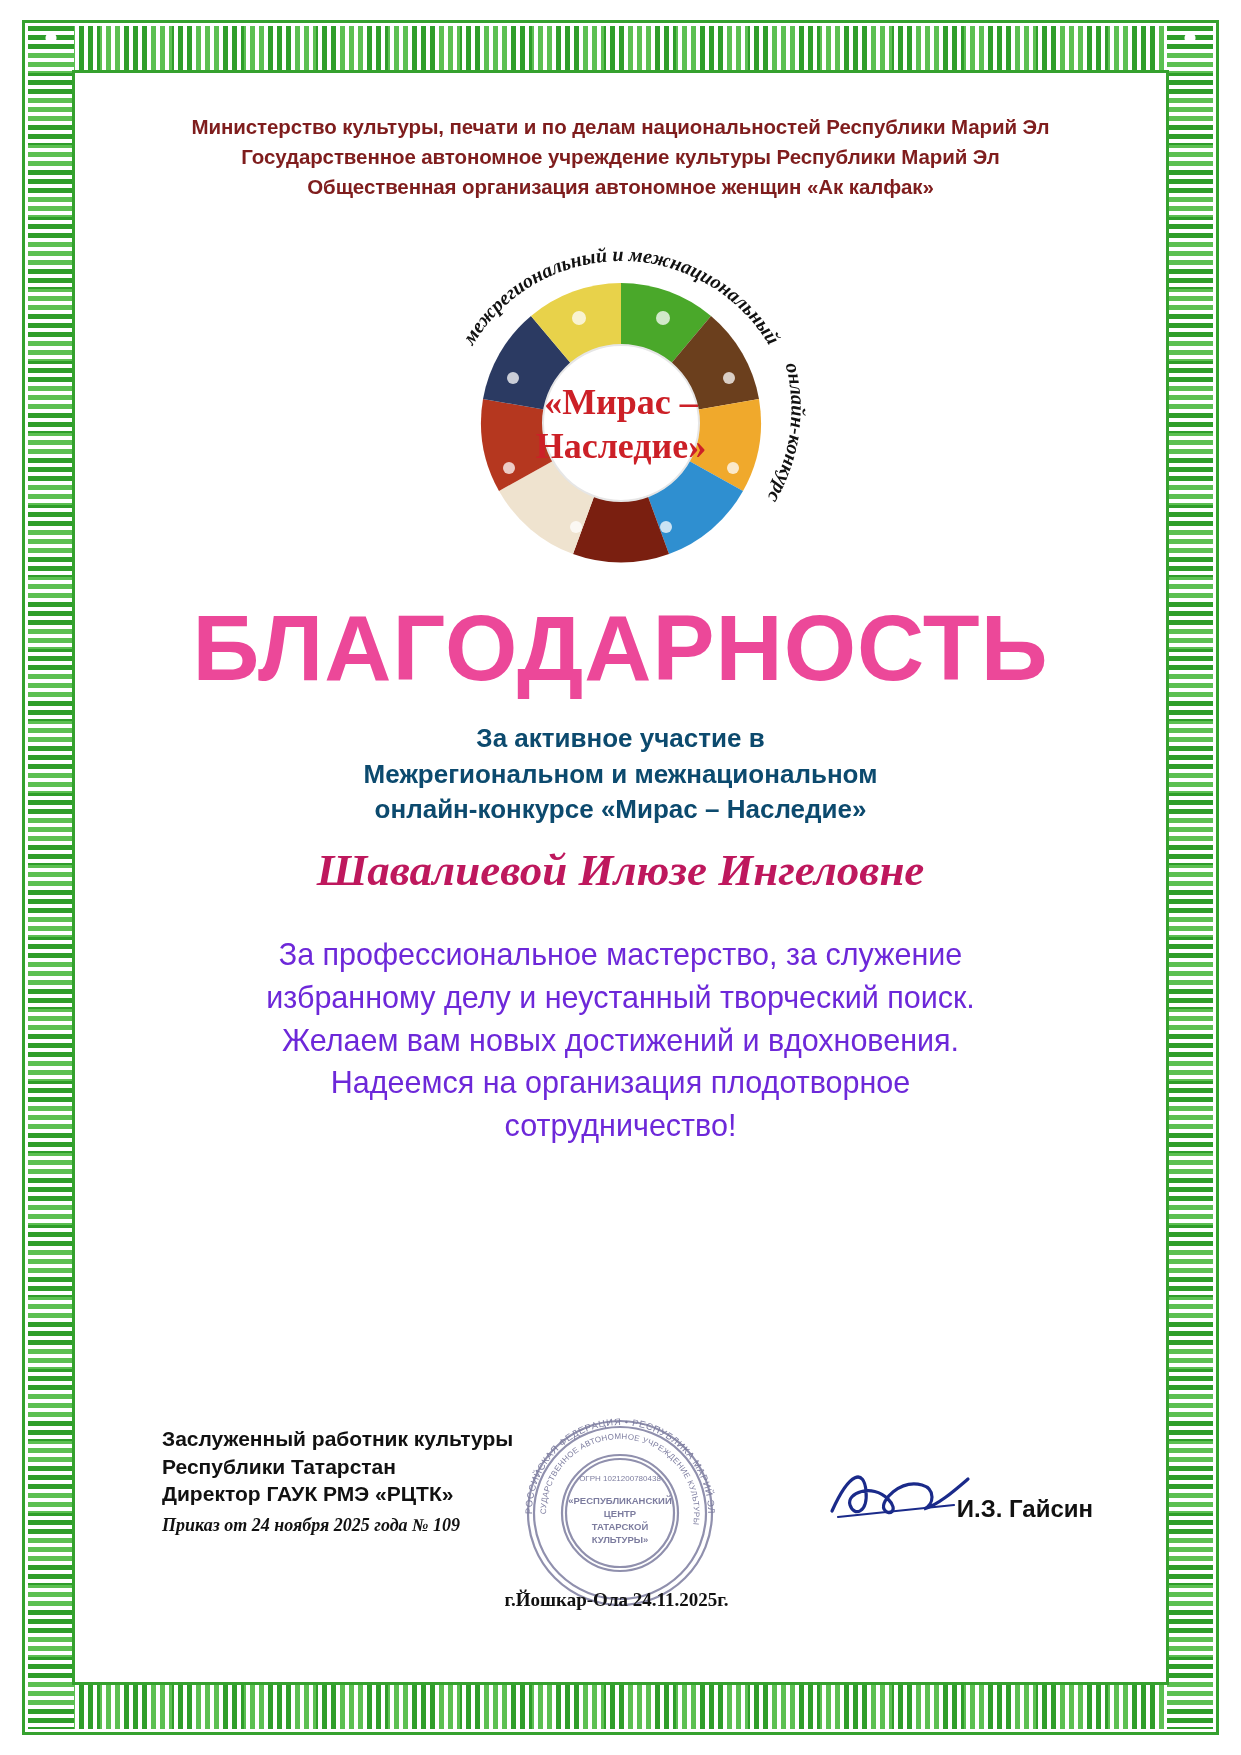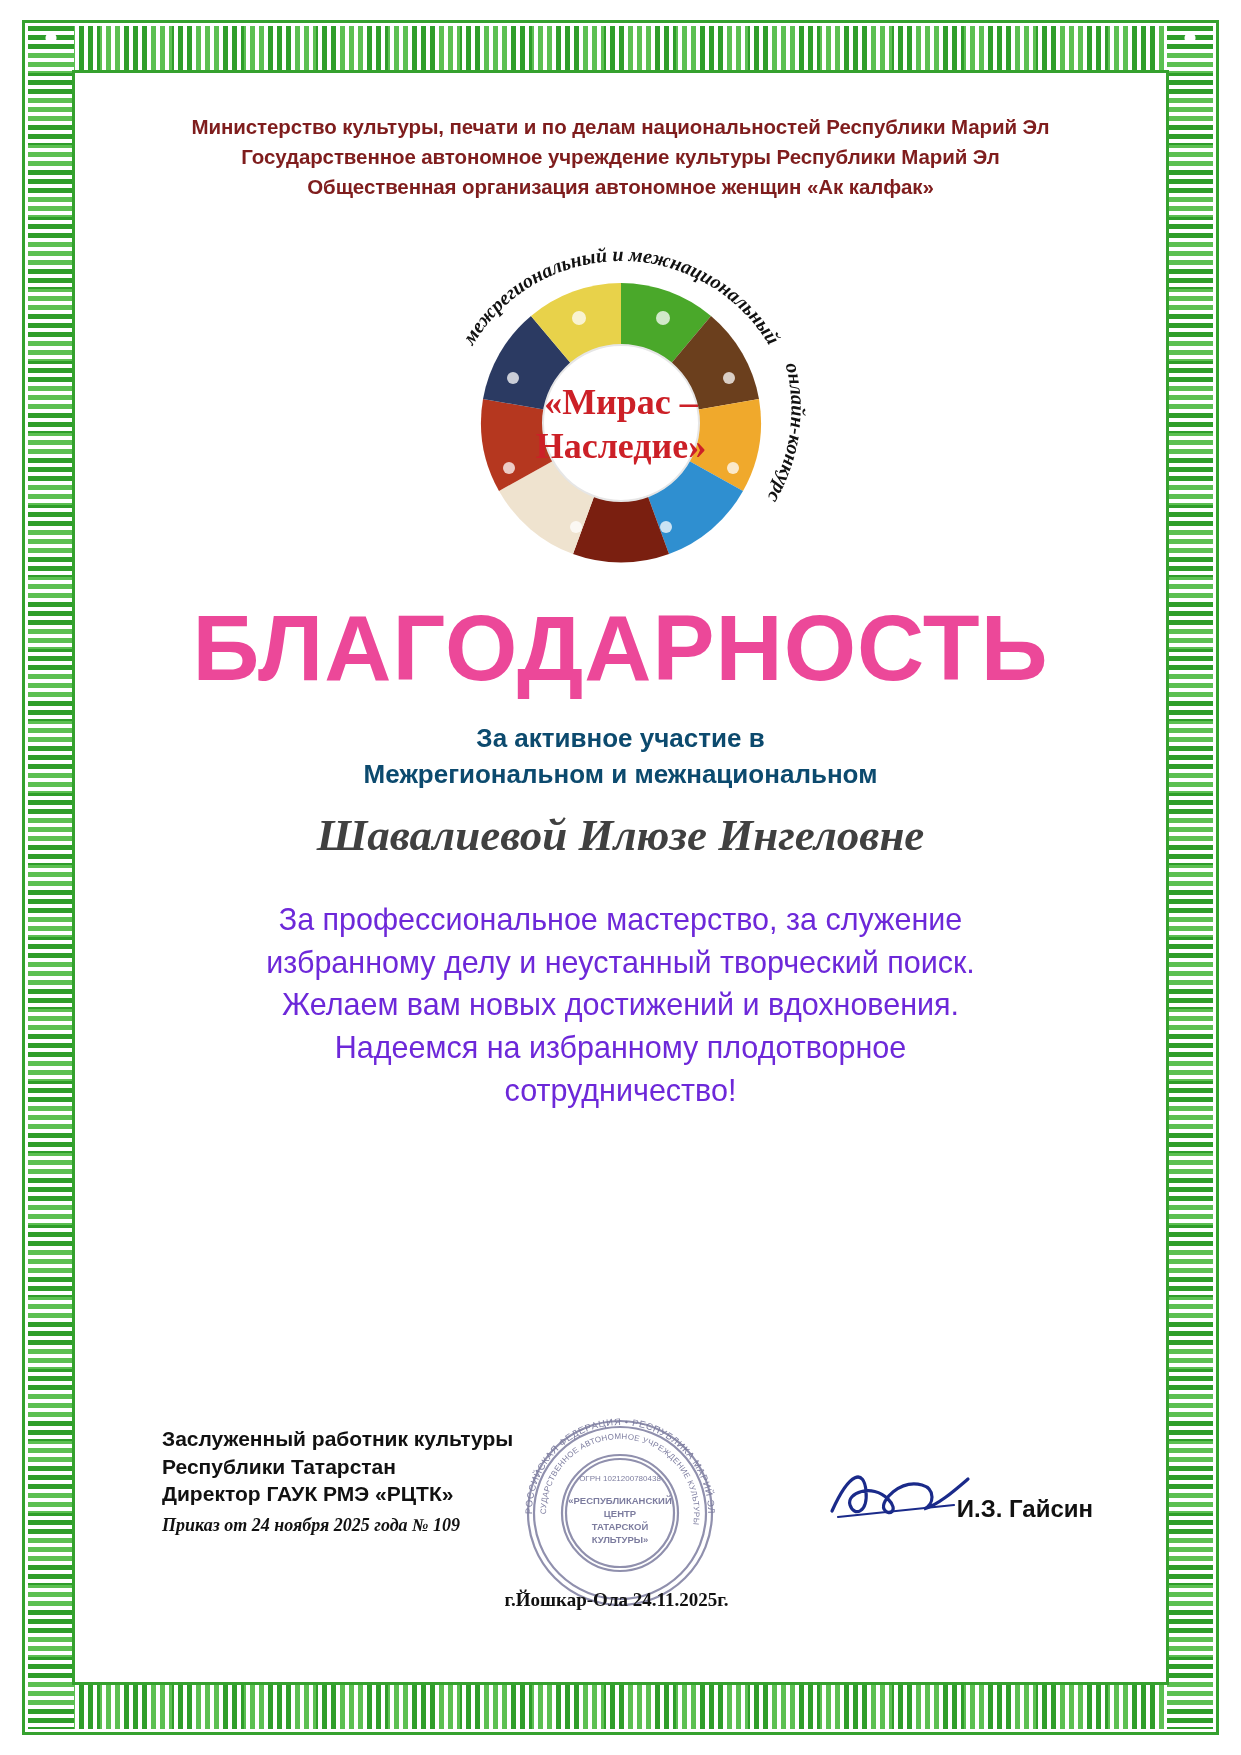--- a/index.html
+++ b/index.html
@@ -117,21 +117,21 @@
     line-height: 1.36;
     color: #0c4a6e;
   }
 
   .recipient {
     margin-top: 18px;
     font-size: 45px;
     font-weight: bold;
     font-style: italic;
     font-family: "Liberation Serif", serif;
-    color: #404040;
+    color: #be185d;
     line-height: 1.15;
     text-align: center;
   }
 
   .body-text {
     margin-top: 36px;
     font-size: 30.5px;
     line-height: 1.4;
     color: #6d28d9;
   }
@@ -259,29 +259,30 @@
           <text x="200" y="240" text-anchor="middle" font-family="Liberation Serif, serif" font-size="36" font-weight="bold" fill="#cc2027">Наследие»</text>
         </svg>
       </div>
     </div>
 
     <div class="title">БЛАГОДАРНОСТЬ</div>
 
     <div class="subtitle">
       <div>За активное участие в</div>
       <div>Межрегиональном и межнациональном</div>
+      <div>онлайн-конкурсе «Мирас – Наследие»</div>
     </div>
 
     <div class="recipient">Шавалиевой Илюзе Ингеловне</div>
 
     <div class="body-text">
       <div>За профессиональное мастерство, за служение</div>
       <div>избранному делу и неустанный творческий поиск.</div>
       <div>Желаем вам новых достижений и вдохновения.</div>
-      <div>Надеемся на избранному плодотворное</div>
+      <div>Надеемся на организация плодотворное</div>
       <div>сотрудничество!</div>
     </div>
 
     <div class="sign-area">
 
       <div class="sign-left">
         <div>Заслуженный работник культуры</div>
         <div>Республики Татарстан</div>
         <div>Директор ГАУК РМЭ «РЦТК»</div>
         <div class="order-line">Приказ от 24 ноября 2025 года № 109</div>

